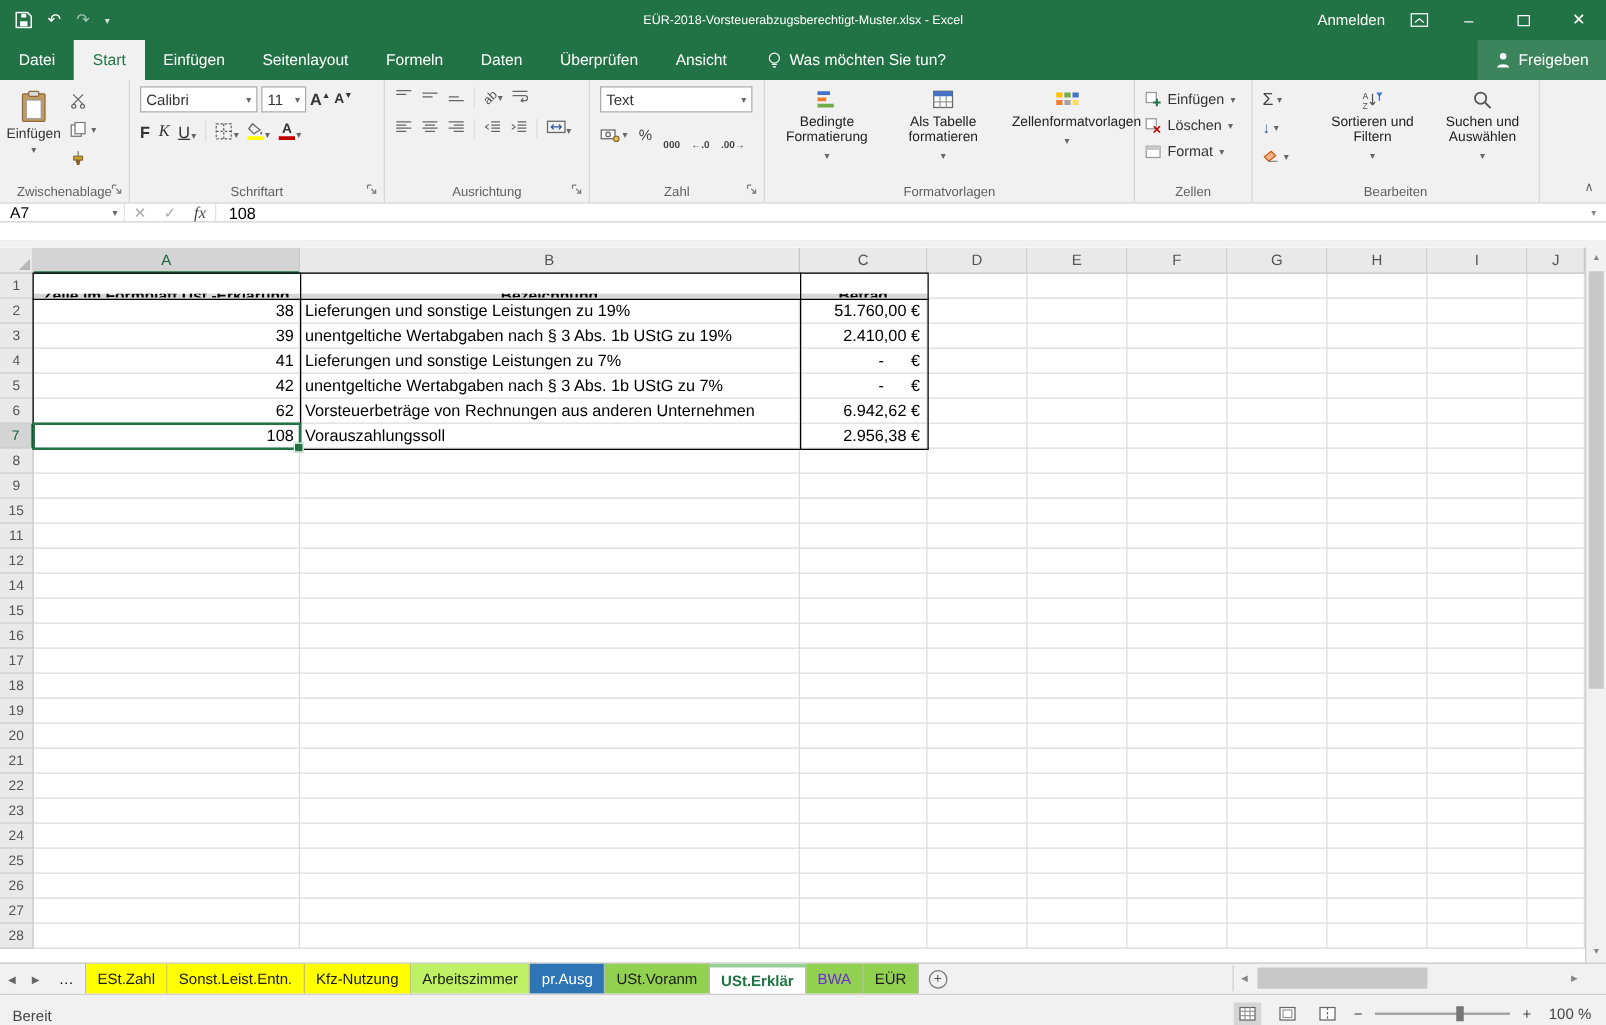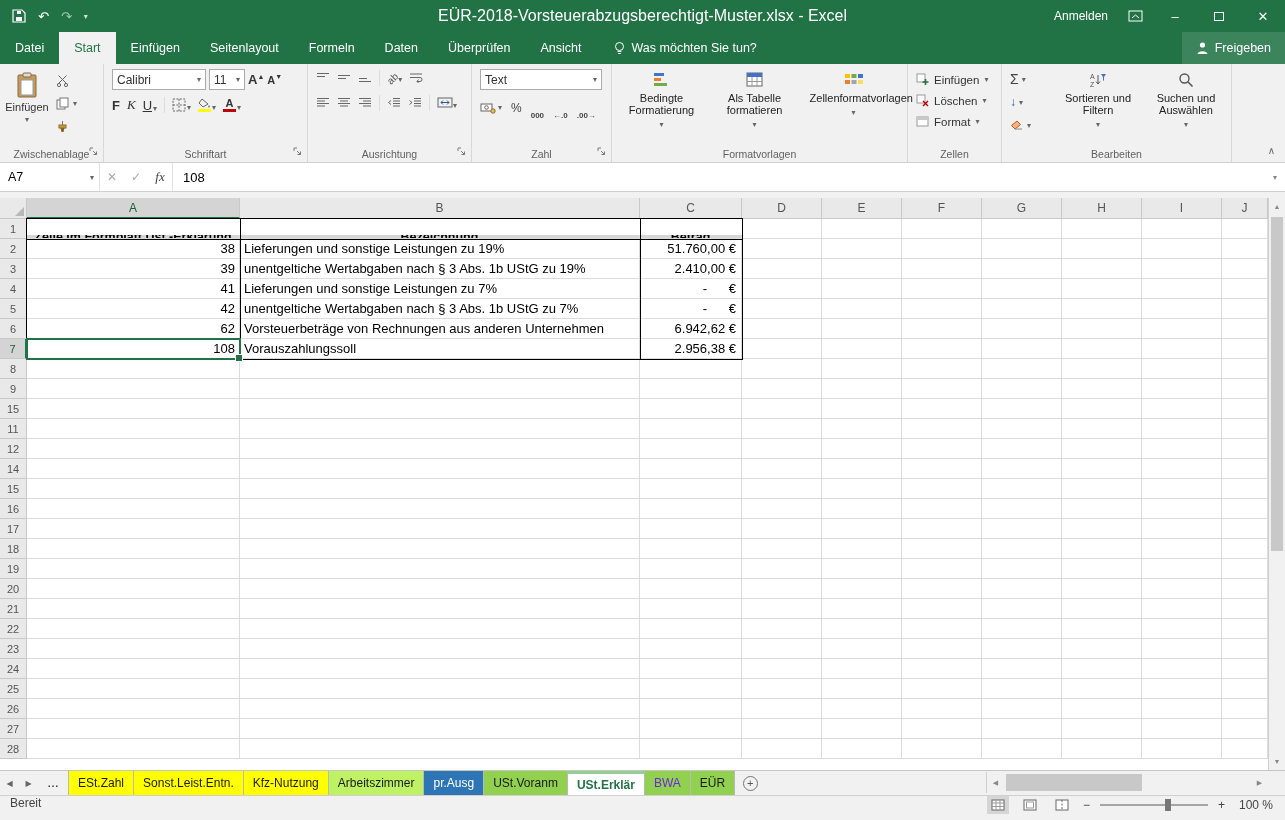--- a/index.html
+++ b/index.html
@@ -6,21 +6,21 @@
   html,body { width:1285px; height:820px; overflow:hidden; }
   body { font-family:"Liberation Sans","DejaVu Sans",sans-serif; background:#fff; color:#000; }
   .app { position:relative; width:1285px; height:820px; }
 
   
   .titlebar { position:absolute; top:0; left:0; right:0; height:32px; background:#217346; color:#fff; display:flex; align-items:center; font-size:12px; }
   .qat { display:flex; align-items:center; gap:12px; padding-left:12px; }
   .qat .qbtn { display:flex; align-items:center; justify-content:center; font-size:13px; color:#fff; }
   .qbtn.dim { color:#9fc7b1; }
   .qat .ddsmall { font-size:8px; color:#cfe3d8; }
-  .win-title { position:absolute; left:50%; transform:translateX(-50%); white-space:nowrap; font-size:16px; }
+  .win-title { position:absolute; left:50%; transform:translateX(-50%); white-space:nowrap; font-size:10px; }
   .tb-right { margin-left:auto; display:flex; align-items:center; height:100%; }
   .signin { margin-right:20px; }
   .ribbonopts { margin-right:10px; display:flex; align-items:center; }
   .winbtn { width:44px; height:100%; display:flex; align-items:center; justify-content:center; font-size:13px; }
   .maxbox { display:inline-block; width:10px; height:9px; border:1px solid #fff; }
 
   
   .tabrow { position:absolute; top:32px; left:0; right:0; height:32px; background:#217346; display:flex; align-items:stretch; color:#fff; font-size:12.5px; }
   .rtab { padding:0 15px; display:flex; align-items:center; cursor:default; }
   .rtab.active { background:#f1f1f1; color:#217346; }
@@ -73,21 +73,21 @@
   .crows { position:absolute; top:5px; left:0; right:0; }
   .estack { position:absolute; left:8px; top:6px; display:flex; flex-direction:column; gap:5px; }
   .erow { display:flex; align-items:center; gap:3px; height:18px; }
   .sigma { font-size:14px; color:#444; line-height:14px; }
   .filldown { color:#2b579a; font-weight:bold; font-size:12px; }
   .ebig { position:absolute; top:4px; }
   .e-sort { left:54px; width:84px; } .e-find { left:140px; width:88px; }
   .collapse-ribbon { position:absolute; right:10px; bottom:6px; font-size:10px; color:#666; }
 
   
-  .formulabar { position:absolute; top:163px; left:0; right:0; height:29px; background:#fff; border-bottom:1px solid #d2d0ce; display:flex; align-items:stretch; font-size:12.5px; }
+  .formulabar { position:absolute; top:163px; left:0; right:0; height:15px; background:#fff; border-bottom:1px solid #d2d0ce; display:flex; align-items:stretch; font-size:12.5px; }
   .namebox { width:100px; border-right:1px solid #e1e1e1; display:flex; align-items:center; padding:0 8px; position:relative; }
   .namebox .dd { position:absolute; right:5px; }
   .fbtns { display:flex; align-items:center; color:#a8a8a8; }
   .fbtn2 { width:24px; text-align:center; font-size:12px; }
   .fx { font-style:italic; font-family:"Liberation Serif",serif; color:#444; font-size:13px; }
   .fvalue { flex:1; display:flex; align-items:center; padding-left:10px; border-left:1px solid #e1e1e1; font-size:13px; }
   .fexpand { width:20px; display:flex; align-items:center; justify-content:center; color:#888; font-size:8px; }
   .fspacer { position:absolute; top:192px; left:0; right:0; height:6px; background:#f1f1f1; }
 
   
@@ -125,21 +125,21 @@
   .stab { padding:0 9px; display:flex; align-items:center; border-right:1px solid #b9b9b9; height:100%; white-space:nowrap; }
   .stab.active { font-weight:bold; border-top:3px solid #94d094; }
   .addsheet { width:30px; display:flex; align-items:center; justify-content:center; }
   .addsheet .circle { width:15px; height:15px; border:1px solid #767676; border-radius:50%; display:flex; align-items:center; justify-content:center; font-size:11px; color:#555; line-height:1; }
   .hscroll { position:absolute; right:17px; top:772px; width:282px; height:21px; display:flex; align-items:center; background:#f1f1f1; border-left:1px solid #cfcfcf; }
   .hs-btn { width:17px; text-align:center; font-size:7px; color:#888; }
   .hs-track { flex:1; position:relative; height:100%; }
   .hs-thumb { position:absolute; left:2px; top:2px; height:17px; width:55%; background:#c8c8c8; }
 
   
-  .statusbar { position:absolute; top:795px; left:0; right:0; height:25px; background:#f1f1f1; border-top:1px solid #d2d0ce; display:flex; align-items:flex-start; font-size:12px; color:#444; }
+  .statusbar { position:absolute; top:795px; left:0; right:0; height:25px; background:#f1f1f1; border-top:1px solid #d2d0ce; display:flex; align-items:flex-end; font-size:12px; color:#444; }
   .sb-left { padding-left:10px; }
   .sb-right { margin-left:auto; display:flex; align-items:center; gap:10px; padding-right:12px; }
   .viewbtn { width:22px; height:18px; display:flex; align-items:center; justify-content:center; }
   .viewbtn.active { background:#d5d5d5; }
   .ztrack { width:108px; height:2px; background:#a6a6a6; position:relative; }
   .zthumb { position:absolute; left:60%; top:-5px; width:6px; height:12px; background:#777; }
   .zlabel { min-width:38px; text-align:right; }
 </style>
 </head>
 <body>

